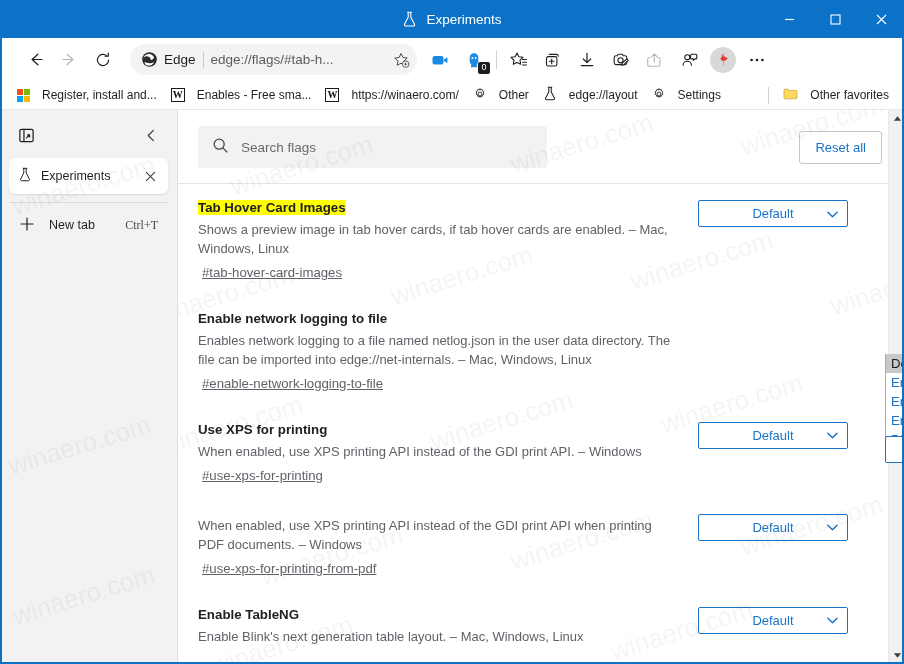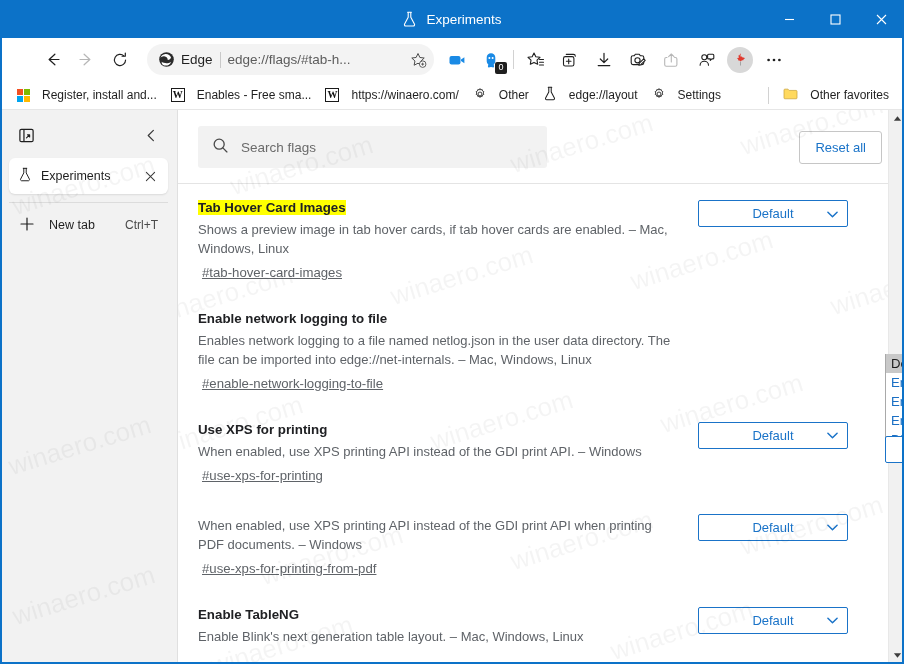--- a/index.html
+++ b/index.html
@@ -41,21 +41,21 @@
     color: #fff;
   }
 
   
   .toolbar {
     position: relative;
     height: 43px;
     background: #ffffff;
     display: flex;
     align-items: center;
-    padding: 0 25px;
+    padding: 0 8px;
     gap: 0px;
   }
   .tb-btn {
     width: 34px; height: 32px;
     display: flex; align-items: center; justify-content: center;
     border-radius: 4px;
     flex: 0 0 auto;
   }
   .tb-btn.disabled { opacity: 0.32; }
   .nav-back { margin-left: 10px; }
@@ -217,20 +217,21 @@
     padding: 0 10px;
     gap: 14px;
     border-radius: 5px;
     font-size: 12.5px;
     color: #1f1f1f;
   }
   .newtab-shortcut {
     margin-left: auto;
     color: #4a4a4a;
     font-size: 12px;
+    font-family: Liberation Serif, serif;
   }
 
   
   .page {
     flex: 1 1 auto;
     position: relative;
     background: #ffffff;
     overflow: hidden;
   }
   .flags-header {

